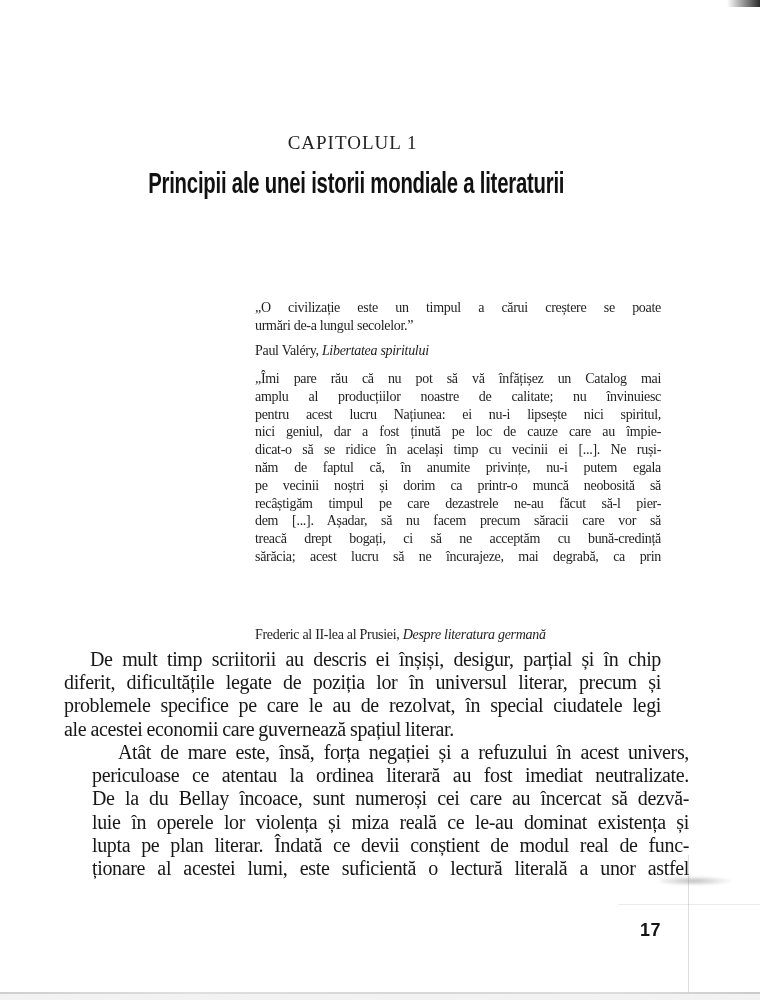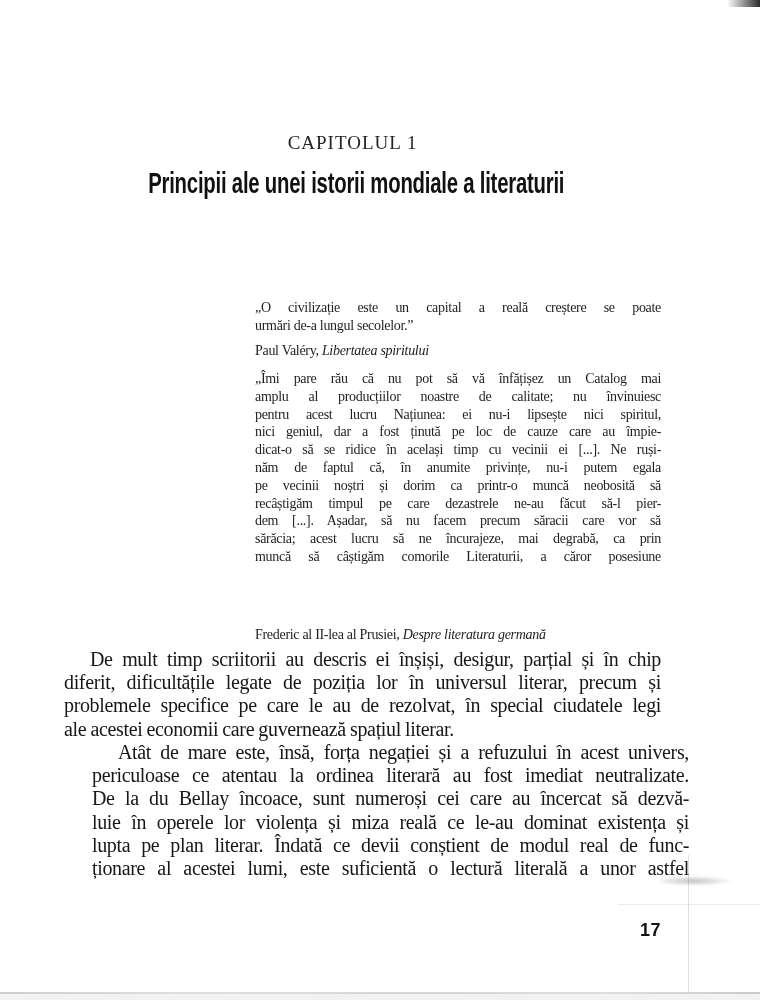--- a/index.html
+++ b/index.html
@@ -89,39 +89,39 @@
 
 <div class="page">
 
   <div class="abs chapter">CAPITOLUL 1</div>
 
   <div class="abs title-wrap">
     <span class="title-inner">Principii ale unei istorii mondiale a literaturii</span>
   </div>
 
   <div class="abs epi ep1">
-    <span class="ln just">„O civilizație este un capital a reală creștere se poate</span>
+    <span class="ln just">„O civilizație este un timpul a cărui creștere se poate</span>
     <span class="ln">urmări de-a lungul secolelor.”</span>
   </div>
   <div class="abs epi attr attr1">
     <span>Paul Valéry, </span><i>Libertatea spiritului</i>
   </div>
 
   <div class="abs epi ep2">
     <span class="ln just">„Îmi pare rău că nu pot să vă înfățișez un Catalog mai</span>
     <span class="ln just">amplu al producțiilor noastre de calitate; nu învinuiesc</span>
     <span class="ln just">pentru acest lucru Națiunea: ei nu-i lipsește nici spiritul,</span>
     <span class="ln just">nici geniul, dar a fost ținută pe loc de cauze care au împie-</span>
     <span class="ln just">dicat-o să se ridice în același timp cu vecinii ei [...]. Ne ruși-</span>
     <span class="ln just">năm de faptul că, în anumite privințe, nu-i putem egala</span>
     <span class="ln just">pe vecinii noștri și dorim ca printr-o muncă neobosită să</span>
     <span class="ln just">recâștigăm timpul pe care dezastrele ne-au făcut să-l pier-</span>
     <span class="ln just">dem [...]. Așadar, să nu facem precum săracii care vor să</span>
+    <span class="ln just">treacă drept bogați, ci să ne acceptăm cu bună-credință</span>
     <span class="ln just">sărăcia; acest lucru să ne încurajeze, mai degrabă, ca prin</span>
-    <span class="ln just">muncă să câștigăm comorile Literaturii, a căror posesiune</span>
   </div>
   <div class="abs epi attr attr2">
     <span>Frederic al II-lea al Prusiei, </span><i>Despre literatura germană</i>
   </div>
 
   <div class="abs bodycol p1">
     <span class="ln just ind">De mult timp scriitorii au descris ei înșiși, desigur, parțial și în chip</span>
     <span class="ln just">diferit, dificultățile legate de poziția lor în universul literar, precum și</span>
     <span class="ln just">problemele specifice pe care le au de rezolvat, în special ciudatele legi</span>
     <span class="ln">ale acestei economii care guvernează spațiul literar.</span>

